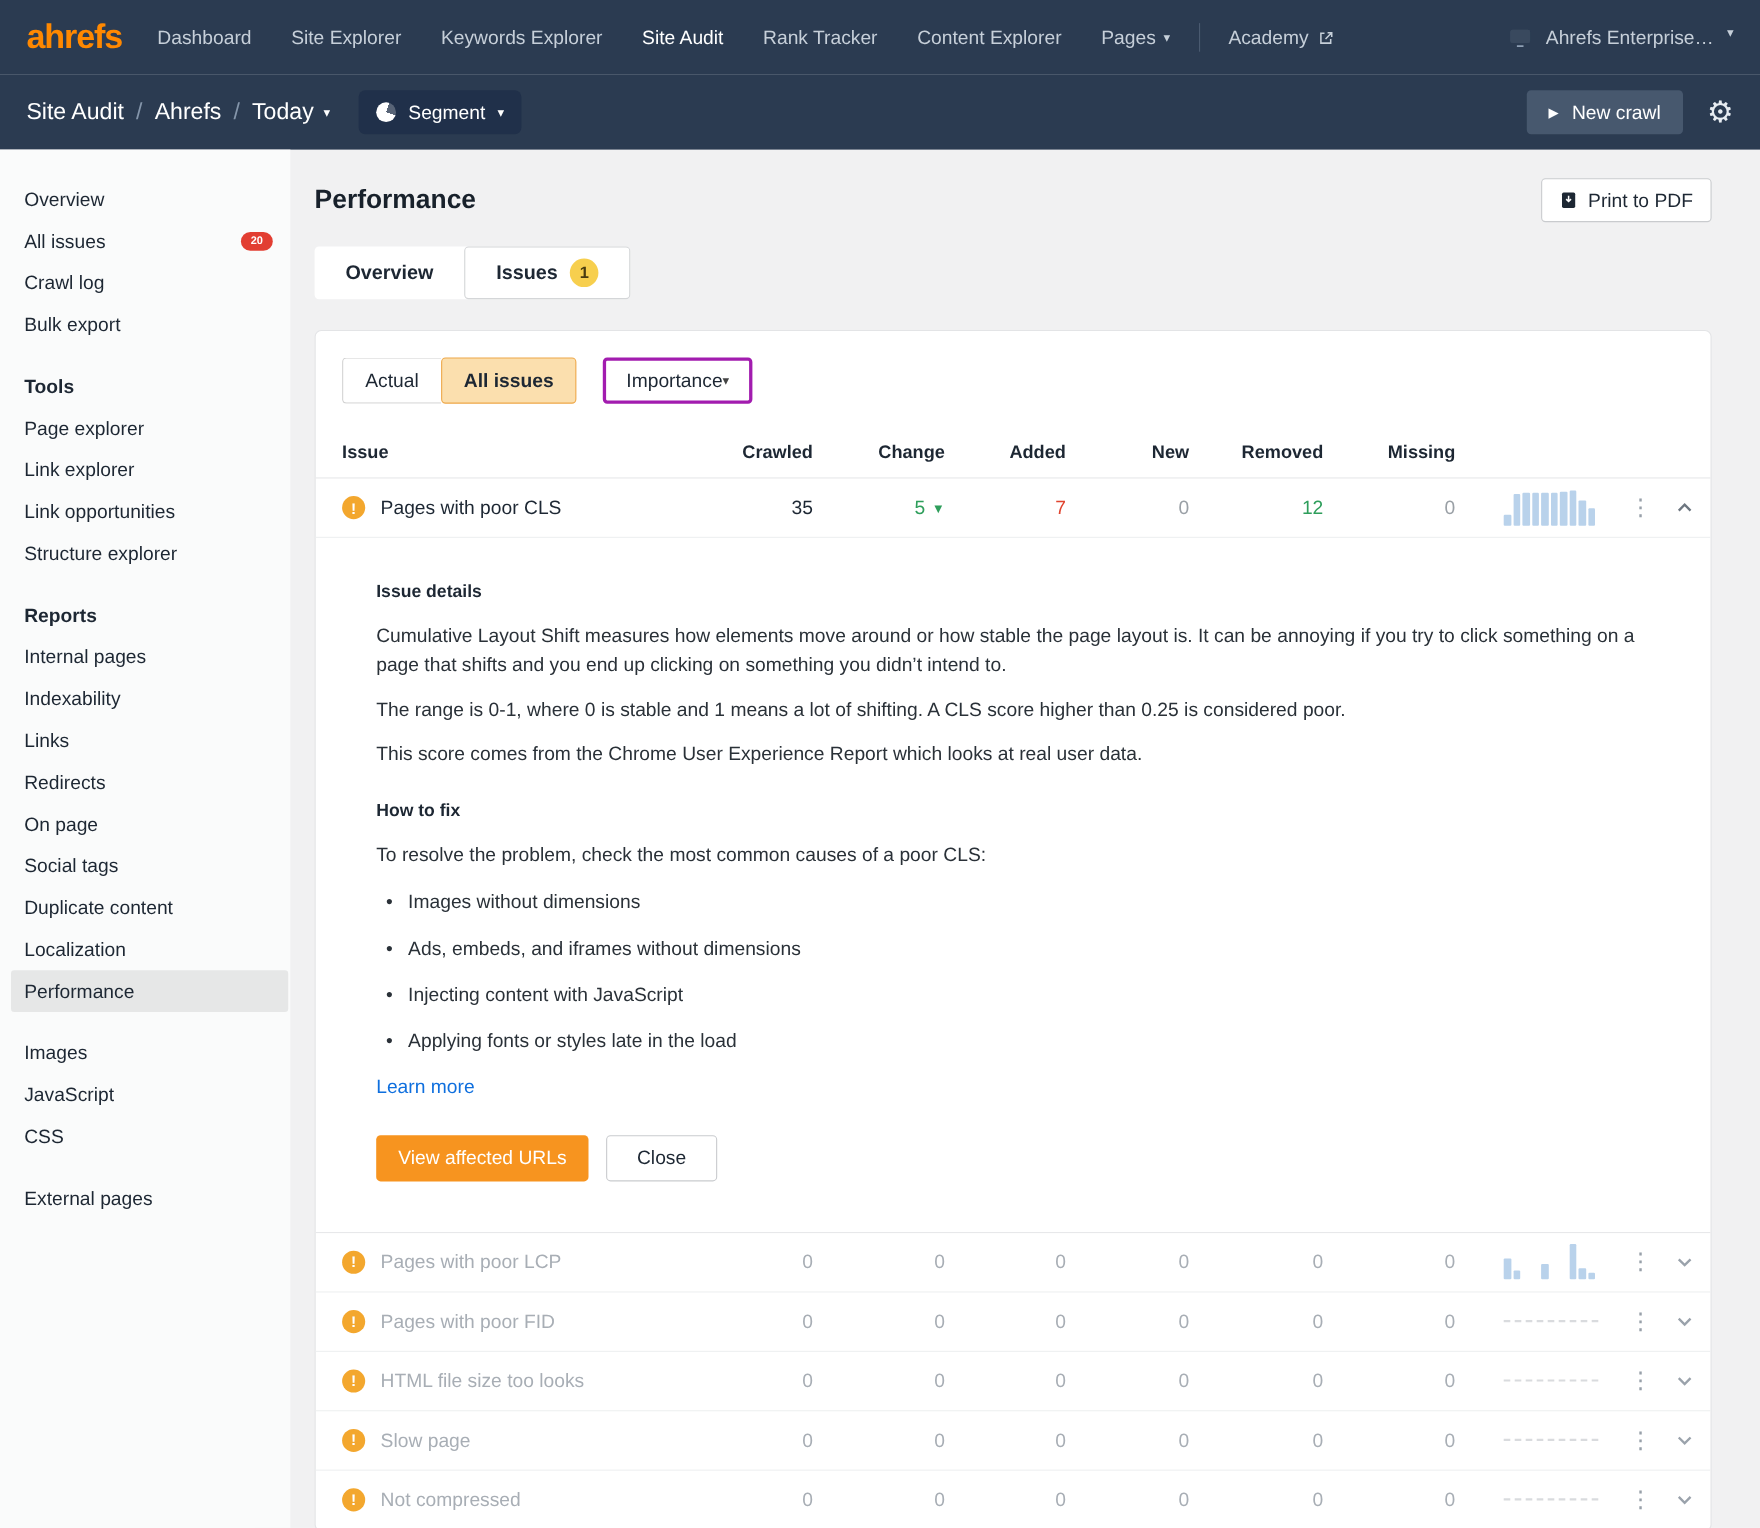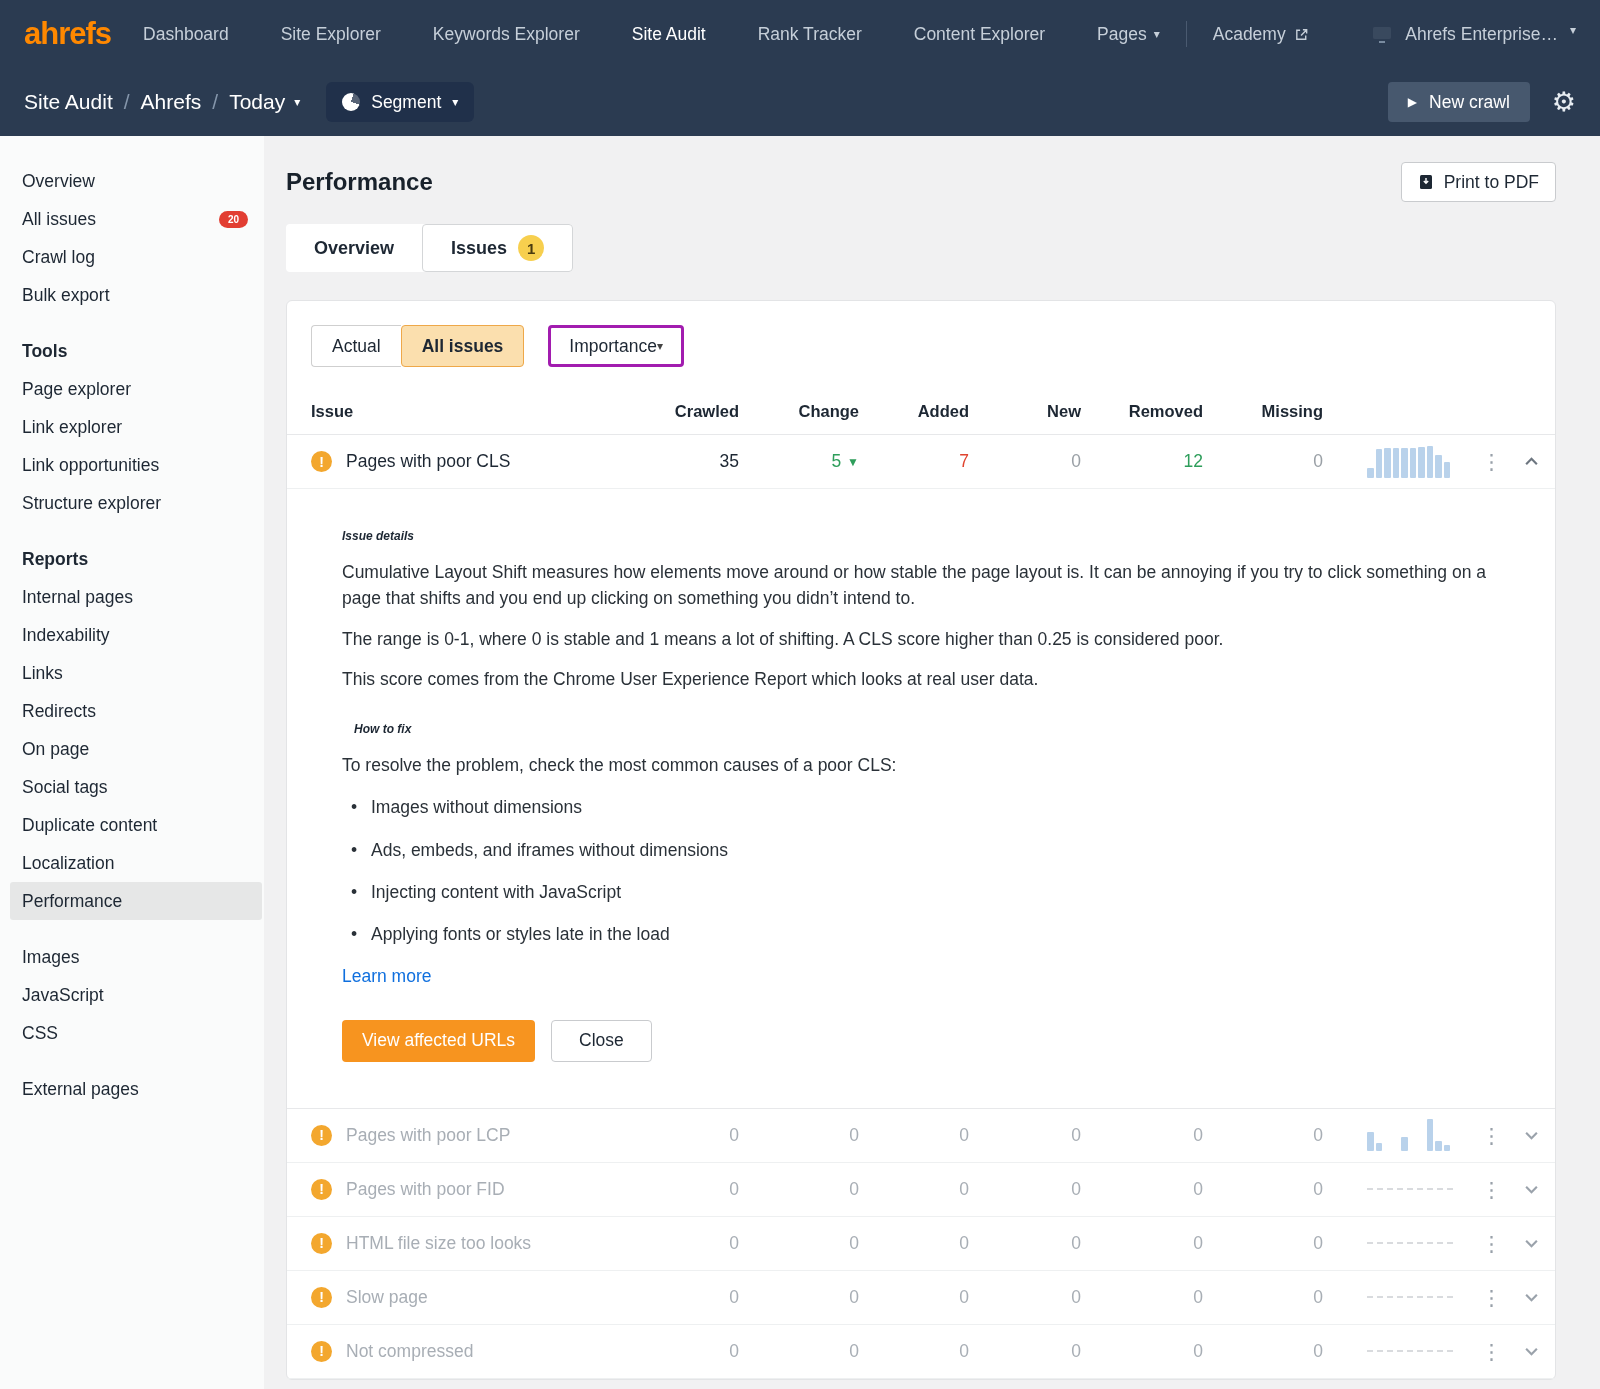--- a/index.html
+++ b/index.html
@@ -3,21 +3,21 @@
 <meta charset="utf-8">
 <style>
   * { margin:0; padding:0; box-sizing:border-box; }
   html,body { width:1600px; height:1389px; overflow:hidden; }
   body { font-family:"Liberation Sans", sans-serif; background:#f1f1f2; color:#1d2733; }
   .app { width:1600px; height:1389px; overflow:hidden; display:flex; flex-direction:column; }
 
   
   .topnav { height:68px; background:#2b3b51; display:flex; align-items:center; padding:0 24px; color:#c6cfd9; flex:none; }
   .logo { color:#ff8800; font-size:31px; font-weight:bold; letter-spacing:-1px; margin-right:32px; cursor:pointer; }
-  .nav-items { display:flex; align-items:center; gap:52px; font-size:17.5px; }
+  .nav-items { display:flex; align-items:center; gap:36px; font-size:17.5px; }
   .nav-item { cursor:pointer; display:flex; align-items:center; gap:7px; white-space:nowrap; }
   .nav-item.active { color:#ffffff; }
   .caret { font-size:12px; line-height:1; }
   .nav-divider { width:1px; height:26px; background:#4a5a70; margin:0 26px; }
   .academy { display:flex; align-items:center; gap:8px; cursor:pointer; font-size:17.5px; }
   .account { margin-left:auto; display:flex; align-items:flex-start; gap:12px; cursor:pointer; font-size:17.5px; max-width:300px; }
   .account-label { white-space:nowrap; overflow:hidden; text-overflow:ellipsis; max-width:215px; }
   .monitor-icon { display:flex; }
 
   
@@ -83,23 +83,23 @@
   .issue-name { cursor:pointer; white-space:nowrap; overflow:hidden; text-overflow:ellipsis; }
   .sparkline { width:86px; height:32px; display:flex; align-items:flex-end; gap:2px; margin-left:auto; }
   .spark-bar { width:6.5px; background:#b9d2eb; border-radius:1px; }
   .dash { width:86px; border-top:2px dashed #d9dbde; margin-left:auto; }
   .kebab { font-size:21px; color:#98a0a9; cursor:pointer; line-height:1; }
   .chev { cursor:pointer; display:flex; }
   .trow.disabled, .trow.disabled .issue-name { color:#a8aeb5; }
 
   
   .details { padding:38px 24px 46px 55px; font-size:17.5px; color:#2a3138; line-height:1.5; border-bottom:1px solid #e7e8ea; }
-  .details h3 { font-size:12px; color:#1d2733; margin-bottom:14px;font-style:italic; }
+  .details h3 { font-size:16px; color:#1d2733; margin-bottom:14px; }
   .details p { margin-bottom:14px; max-width:1150px; }
-  .fix-title { margin-top:28px;margin-left:12px; }
+  .fix-title { margin-top:28px; }
   ul.causes { list-style:none; margin:16px 0 2px; }
   ul.causes li { padding-left:29px; position:relative; margin-bottom:16px; }
   ul.causes li::before { content:"•"; position:absolute; left:9px; color:#2a3138; }
   .learn-more { color:#0f6fde; cursor:pointer; display:inline-block; }
   .details-actions { margin-top:30px; display:flex; gap:16px; }
   .btn-orange { background:#f7941f; color:#fff; border:none; border-radius:4px; height:42px; padding:4px 20px; font-size:17.5px; font-family:inherit; cursor:pointer; }
   .btn-outline { background:#fff; color:#1d2733; border:1px solid #c9cbce; border-radius:4px; height:42px; padding:0 27px; font-size:17.5px; font-family:inherit; cursor:pointer; }
 </style>
 </head>
 <body>

